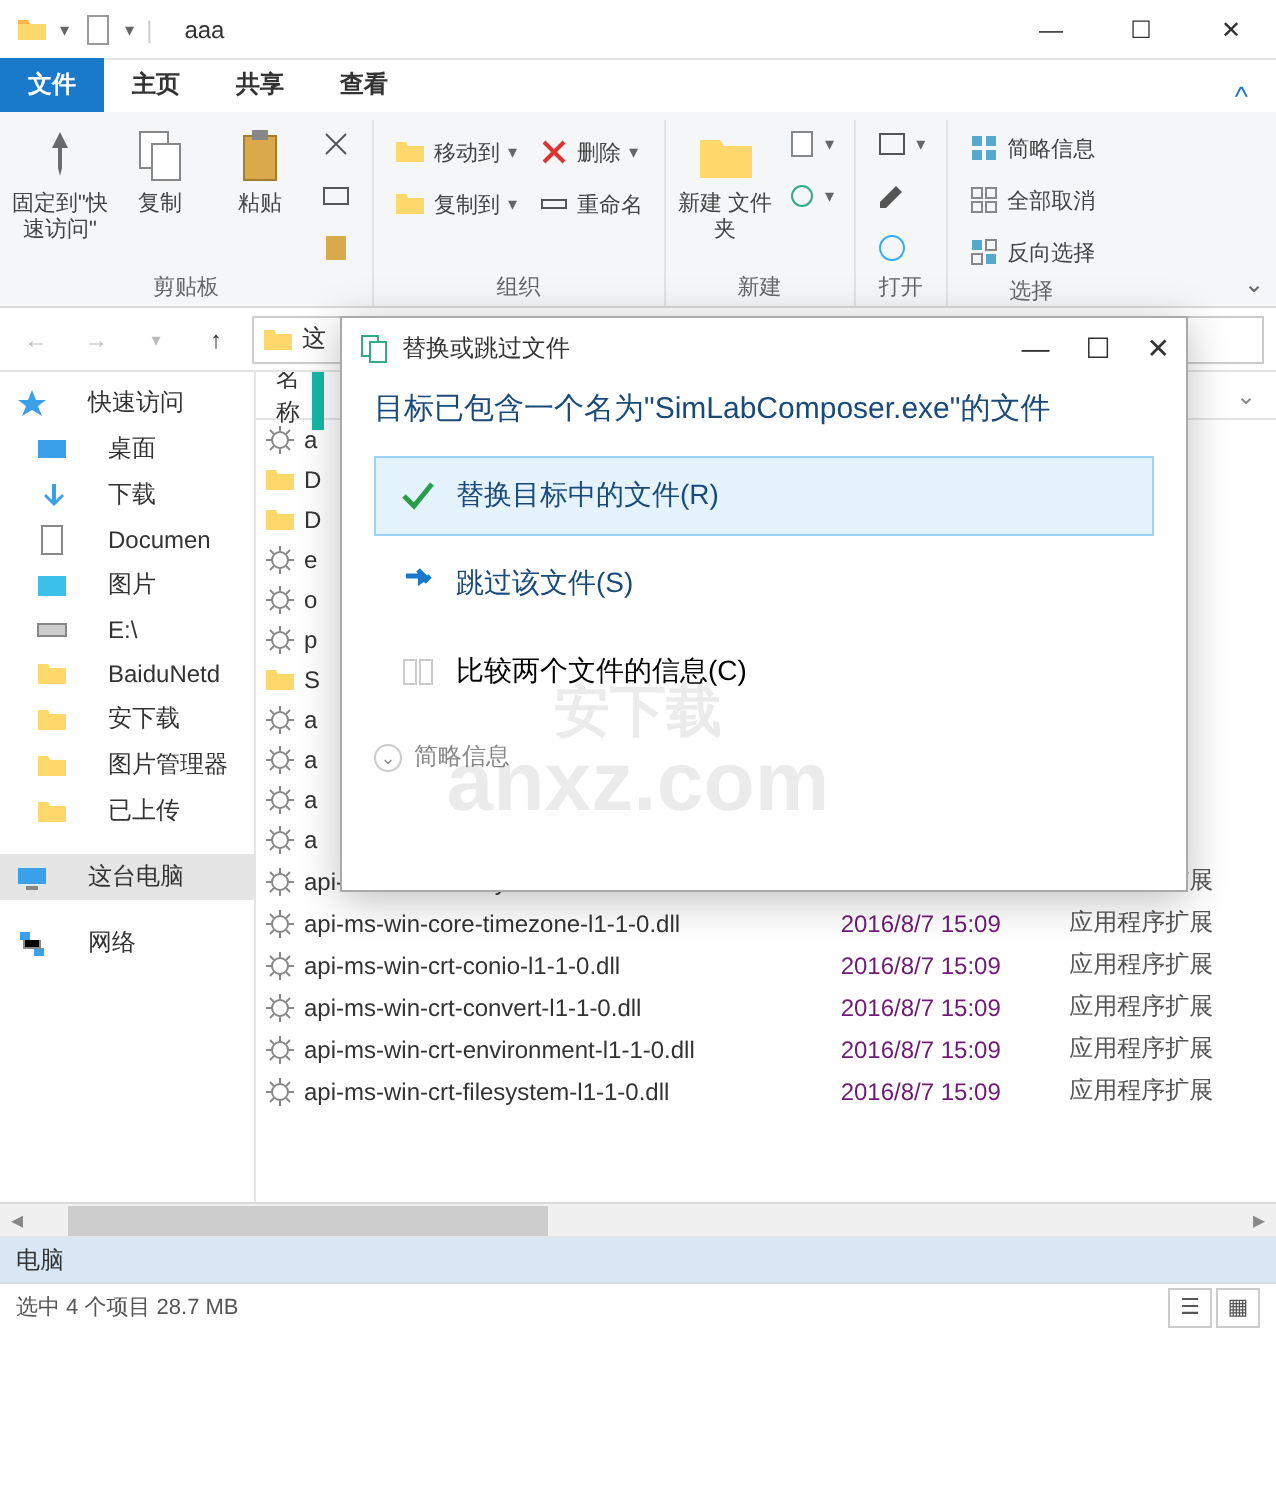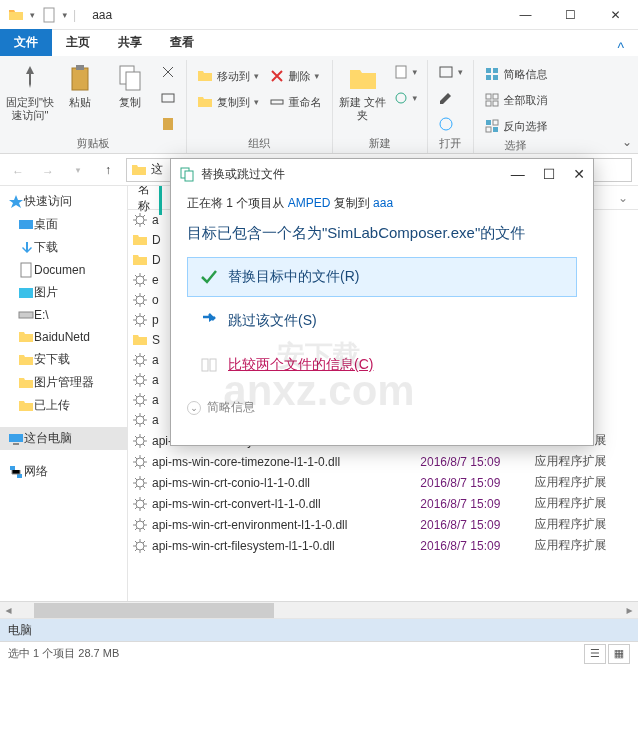--- a/index.html
+++ b/index.html
@@ -30,29 +30,29 @@
 .ribbon-collapse { position: absolute; right: 6px; bottom: 4px; font-size: 12px; color: #666; }
 
 .toolbar { height: 32px; display: flex; align-items: center; padding: 0 6px; gap: 6px; border-bottom: 1px solid #e5e5e5; }
 .nav-btn { width: 24px; height: 24px; display: flex; align-items: center; justify-content: center; color: #bbb; border-radius: 2px; }
 .nav-btn.enabled { color: #333; }
 .addr-bar { flex: 1; height: 24px; border: 1px solid #ccc; display: flex; align-items: center; padding: 0 4px; gap: 4px; }
 .addr-bar svg { width: 16px; height: 16px; }
 
 .content { display: flex; height: 415px; }
 .nav-pane { width: 128px; border-right: 1px solid #e5e5e5; overflow: hidden; padding-top: 4px; }
-.nav-item { display: flex; align-items: center; gap: 0; padding: 3px 4px 3px 18px; font-size: 12px; cursor: pointer; }
+.nav-item { display: flex; align-items: center; gap: 20px; padding: 3px 4px 3px 18px; font-size: 12px; cursor: pointer; }
 .nav-item.top { padding-left: 8px; }
 .nav-item svg { width: 16px; height: 16px; flex-shrink: 0; }
 .nav-item.selected { background: #e5e5e5; }
 .nav-sep { height: 10px; }
 
 .file-view { flex: 1; overflow: hidden; }
 .file-header { height: 24px; display: flex; align-items: center; border-bottom: 1px solid #e5e5e5; padding-left: 4px; }
-.file-col { font-size: 12px; color: #333; padding: 0 6px; border-right: 3px solid #14b8a6; }
+.file-col { font-size: 12px; color: #333; padding: 0 6px; border-right: 6px solid #14b8a6; }
 .file-list { }
 .file-row { display: flex; align-items: center; padding: 2px 4px; font-size: 12px; }
 .file-row svg { width: 16px; height: 16px; margin-right: 4px; flex-shrink: 0; }
 .file-name { width: 270px; white-space: nowrap; overflow: hidden; }
 .file-date { width: 115px; color: #701a75; }
 .file-type { width: 100px; color: #555; }
 
 .scrollbar-h { height: 17px; background: #f0f0f0; border-top: 1px solid #dadada; display: flex; align-items: center; }
 .scrollbar-h .thumb { height: 15px; background: #cdcdcd; margin-left: 17px; width: 240px; }
 
@@ -71,21 +71,21 @@
 .dialog-title svg { width: 16px; height: 16px; margin-right: 6px; }
 .dialog-controls { margin-left: auto; display: flex; gap: 18px; }
 .dialog-controls span { cursor: pointer; font-size: 14px; }
 .dialog-body { padding: 6px 16px; }
 .dialog-info { font-size: 12px; color: #333; margin-bottom: 12px; }
 .dialog-info a { color: #0066cc; text-decoration: none; }
 .dialog-heading { font-size: 15px; color: #1a4a7a; margin-bottom: 14px; }
 .dialog-option { display: flex; align-items: center; gap: 10px; padding: 10px 12px; font-size: 14px; color: #1a4a7a; cursor: pointer; border: 1px solid transparent; margin-bottom: 4px; }
 .dialog-option.selected { background: #e5f3ff; border: 1px solid #99d1ff; }
 .dialog-option svg { width: 18px; height: 18px; }
-.dialog-option.disabled { color: #be185d; text-decoration: underline; }
+.dialog-option.disabled { color: #000000; }
 .dialog-details { display: flex; align-items: center; gap: 6px; font-size: 12px; color: #888; margin-top: 14px; cursor: pointer; }
 
 .watermark { position: absolute; left: 50%; top: 50%; transform: translate(-50%, -50%); font-size: 42px; color: rgba(0,0,0,0.08); font-weight: bold; z-index: 200; pointer-events: none; text-align: center; line-height: 1; }
 .watermark .cn { font-size: 28px; }
 
 .chev { font-size: 9px; color: #666; }
 </style>
 </head>
 <body>
 
@@ -123,31 +123,31 @@
     <div class="ribbon-group-items">
       <div class="ribbon-big">
         <svg viewBox="0 0 32 32">
             <path fill="#6b6b6b" d="M16 4l4 8h-3v10l-1 4-1-4V12h-3z"></path>
           </svg>
         <div class="ribbon-big-label">固定到"快
 速访问"</div>
       </div>
       <div class="ribbon-big">
         <svg viewBox="0 0 32 32">
+            <rect x="6" y="4" width="14" height="18" fill="#fff" stroke="#888"></rect>
+            <rect x="12" y="10" width="14" height="18" fill="#fff" stroke="#888"></rect>
+          </svg>
+        <div class="ribbon-big-label">复制</div>
+      </div>
+      <div class="ribbon-big">
+        <svg viewBox="0 0 32 32">
             <rect x="8" y="6" width="16" height="22" fill="#d9a94b" stroke="#a67c2e"></rect>
             <rect x="12" y="3" width="8" height="5" fill="#888"></rect>
           </svg>
         <div class="ribbon-big-label">粘贴</div>
-      </div>
-      <div class="ribbon-big">
-        <svg viewBox="0 0 32 32">
-            <rect x="6" y="4" width="14" height="18" fill="#fff" stroke="#888"></rect>
-            <rect x="12" y="10" width="14" height="18" fill="#fff" stroke="#888"></rect>
-          </svg>
-        <div class="ribbon-big-label">复制</div>
       </div>
       <div class="ribbon-small-col">
         <div class="ribbon-small">
             <svg viewBox="0 0 16 16">
               <path stroke="#555" fill="none" d="M3 3l10 10M13 3L3 13"></path>
             </svg>
           </div>
         <div class="ribbon-small">
             <svg viewBox="0 0 16 16">
               <rect x="2" y="4" width="12" height="8" fill="none" stroke="#555"></rect>
@@ -532,21 +532,21 @@
   <div class="view-btns">
     <div class="active">☰</div>
     <div>▦</div>
   </div>
 </div>
 
 <div class="bottom-window">
   <div class="bottom-title">电脑</div>
   <div class="bottom-gray"></div>
   <div class="bottom-status">
-    <span>选中 1 个项目  28.7 MB</span>
+    <span>选中 4 个项目  28.7 MB</span>
     <div class="view-btns" style="margin-left:auto;display:flex;gap:2px">
       <div style="width:22px;height:20px;border:1px solid #ccc;display:flex;align-items:center;justify-content:center">☰</div>
       <div style="width:22px;height:20px;border:1px solid #ccc;display:flex;align-items:center;justify-content:center">▦</div>
     </div>
   </div>
 </div>
 
 <div class="dialog">
   <div class="dialog-title">
     <svg viewBox="0 0 16 16">
@@ -554,23 +554,20 @@
         <rect x="6" y="5" width="8" height="10" fill="#fff" stroke="#3a8"></rect>
       </svg>
     <span>替换或跳过文件</span>
     <div class="dialog-controls">
       <span>—</span>
       <span>☐</span>
       <span>✕</span>
     </div>
   </div>
   <div class="dialog-body">
-    <div class="dialog-info">
-      <span>正在将 1 个项目从 </span><a>AMPED</a><span> 复制到 </span><a>aaa</a>
-    </div>
     <div class="dialog-heading">目标已包含一个名为"SimLabComposer.exe"的文件</div>
     <div class="dialog-option selected">
       <svg viewBox="0 0 18 18">
           <path stroke="#2a9d4a" stroke-width="2.5" fill="none" d="M2 9l5 5L16 3"></path>
         </svg>
       <span>替换目标中的文件(R)</span>
     </div>
     <div class="dialog-option">
       <svg viewBox="0 0 18 18">
           <path stroke="#1979ca" stroke-width="2.5" fill="none" d="M3 5h9l-3-3M15 5l-3 3"></path>

